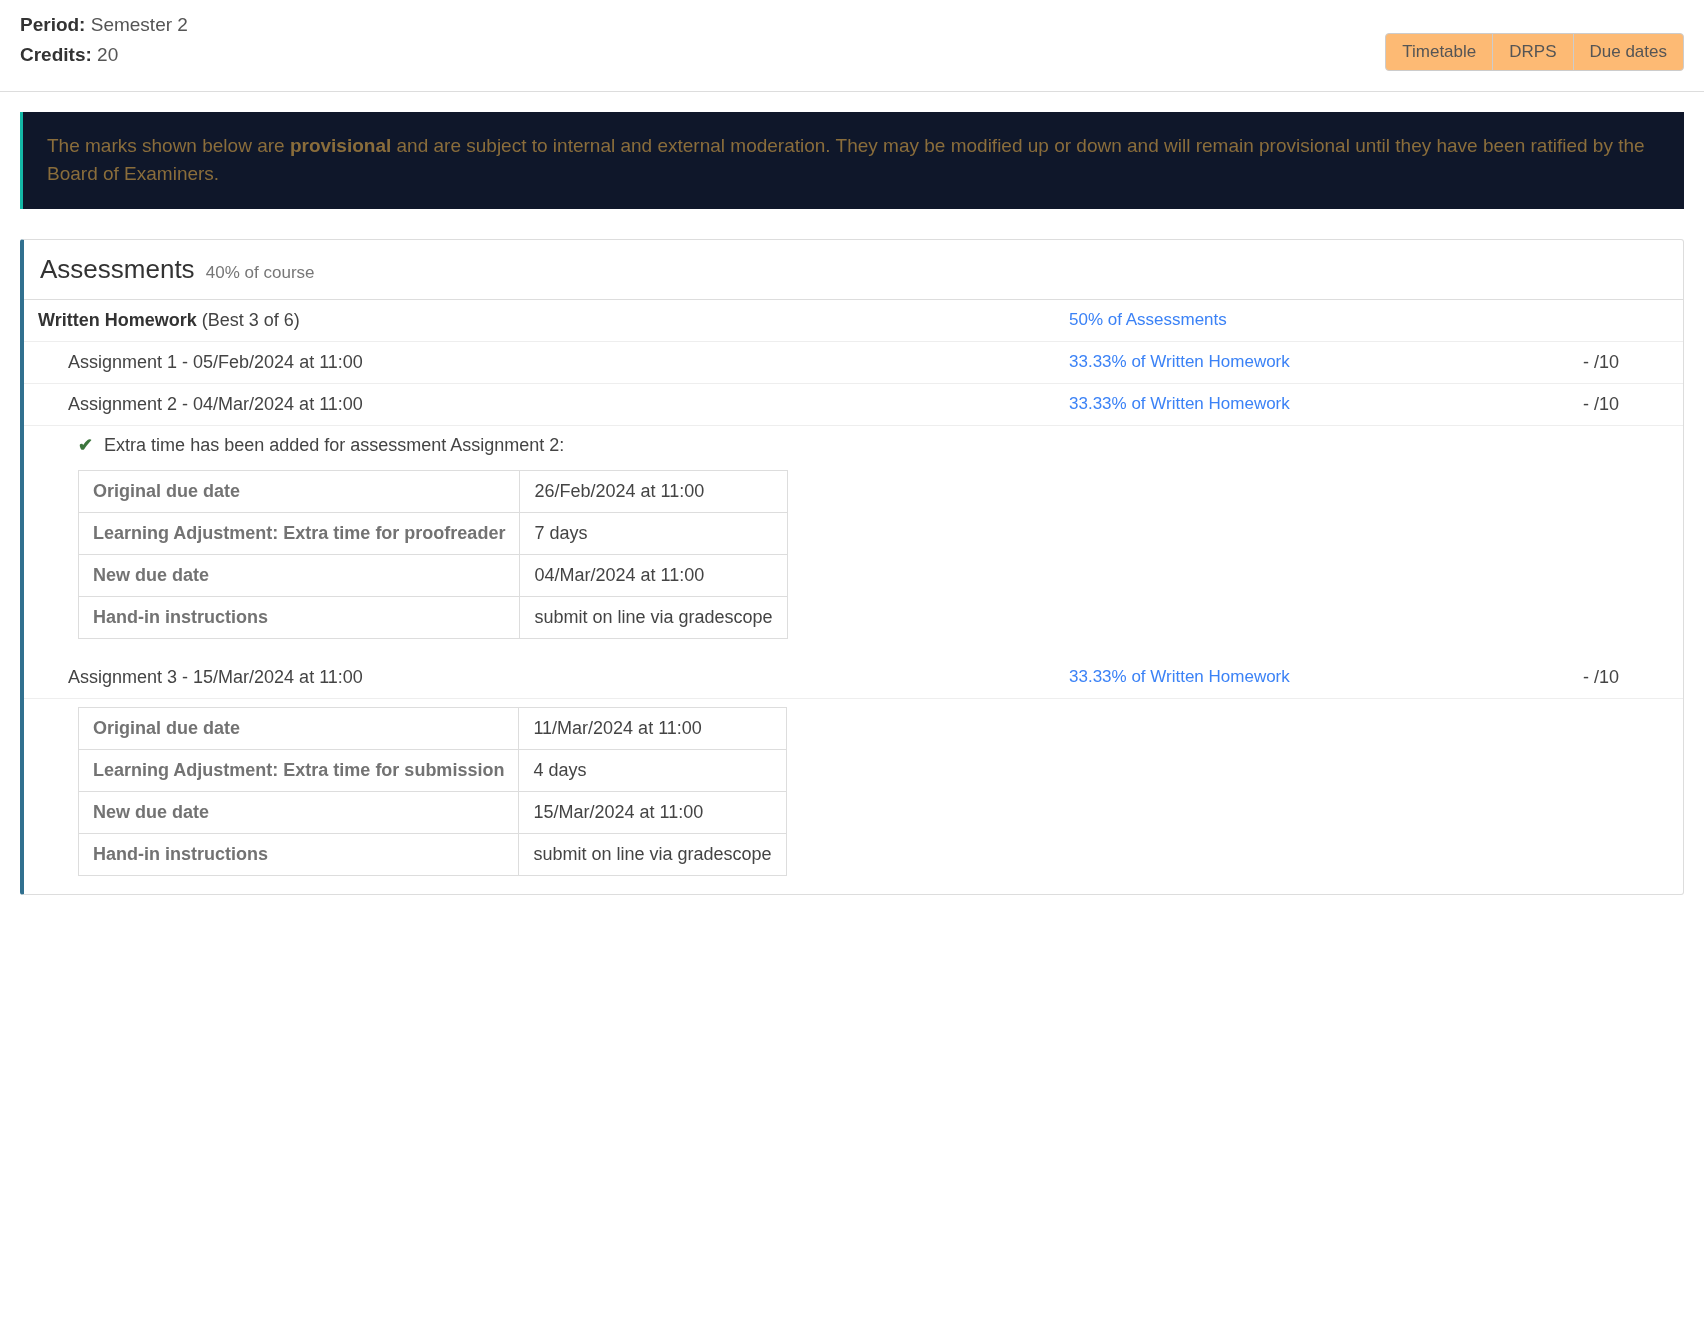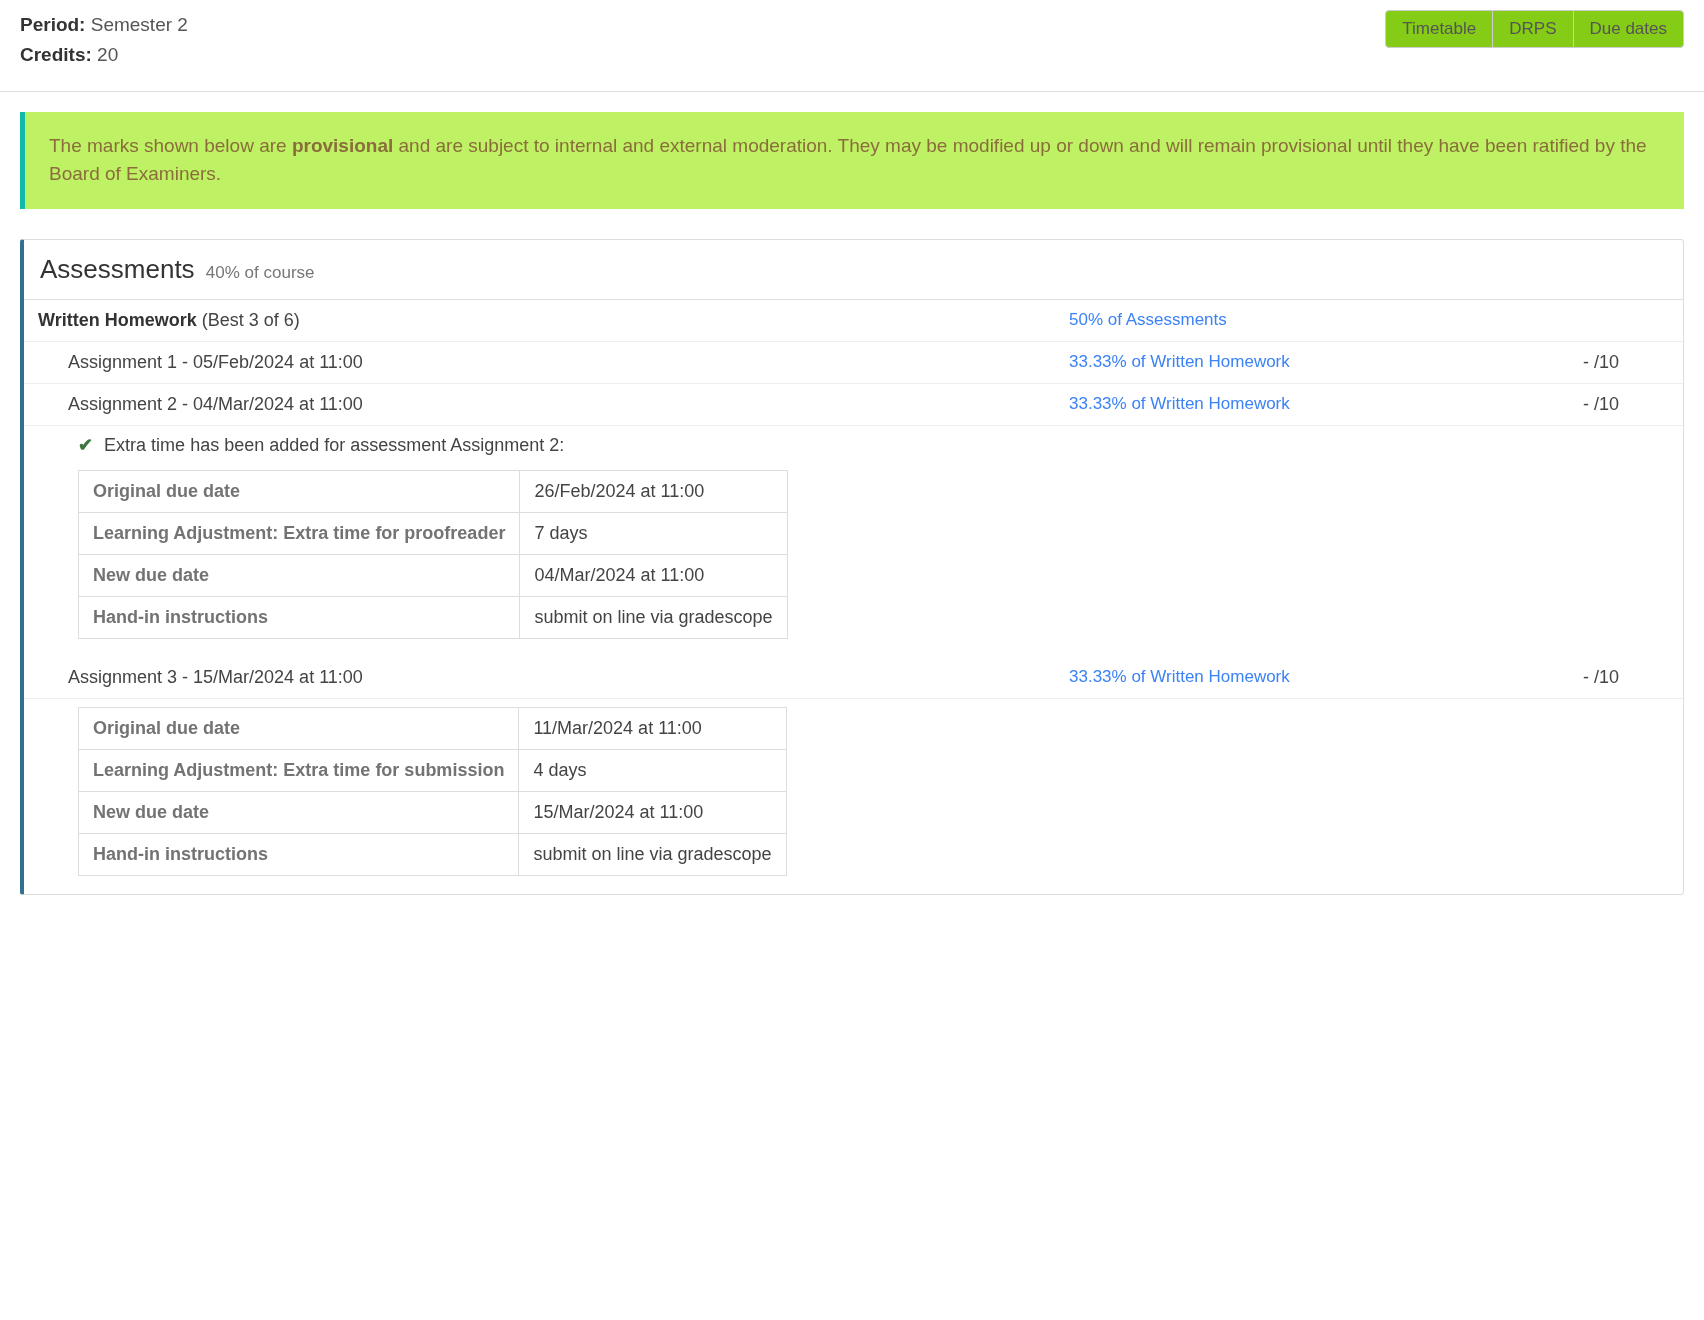--- a/index.html
+++ b/index.html
@@ -6,43 +6,43 @@
     body {
       font-family: "Segoe UI", "Helvetica Neue", Arial, sans-serif;
       font-size: 19px;
       color: #333;
       background: #fff;
       padding: 0;
     }
     .top-section {
       display: flex;
       justify-content: space-between;
-      align-items: flex-start;
+      align-items: flex-end;
       padding: 10px 20px 20px 20px;
       border-bottom: 1px solid #ddd;
     }
     .meta-info { color: #555; line-height: 1.6; }
     .meta-info .label { font-weight: bold; color: #333; }
     .btn-group { display: flex; }
     .btn-group a {
       border: 1px solid #ccc;
-      background: #84cc16;
+      background: #fdba74;
       color: #555;
       padding: 8px 16px;
       font-size: 17px;
       cursor: pointer;
       text-decoration: none;
       margin-left: -1px;
     }
     .btn-group a:first-child { border-radius: 4px 0 0 4px; margin-left: 0; }
     .btn-group a:last-child { border-radius: 0 4px 4px 0; }
     .content { padding: 20px; }
     .alert {
-      background: #bef264;
-      border-left: 5px solid #14b8a6;
+      background: #0f172a;
+      border-left: 3px solid #14b8a6;
       padding: 20px 24px;
       color: #8a6d3b;
       font-size: 19px;
       line-height: 1.5;
       margin-bottom: 30px;
     }
     .alert b { font-weight: bold; }
     .panel {
       border: 1px solid #ddd;
       border-left: 4px solid #31708f;

